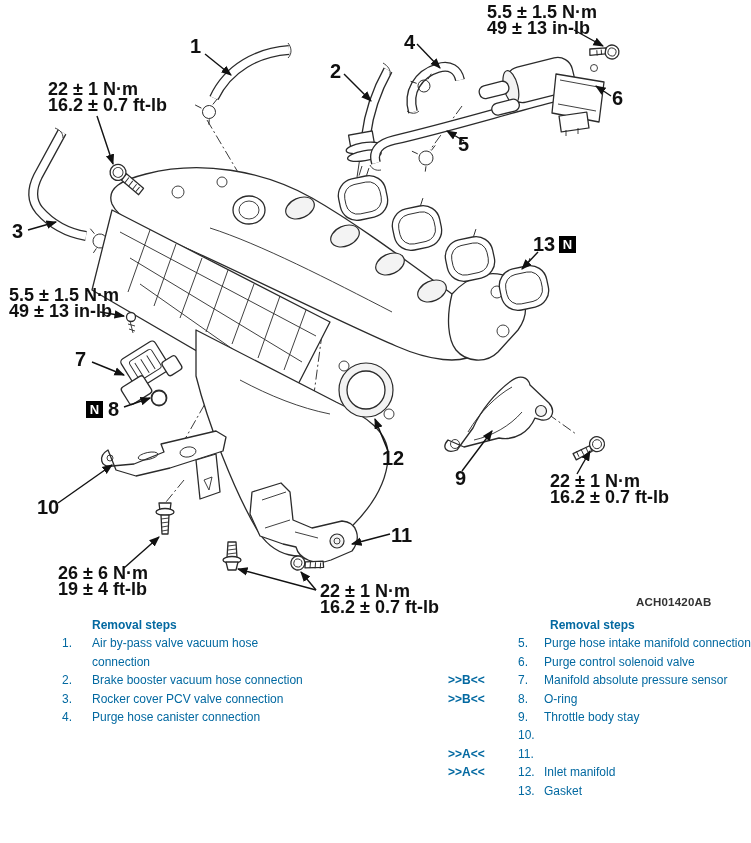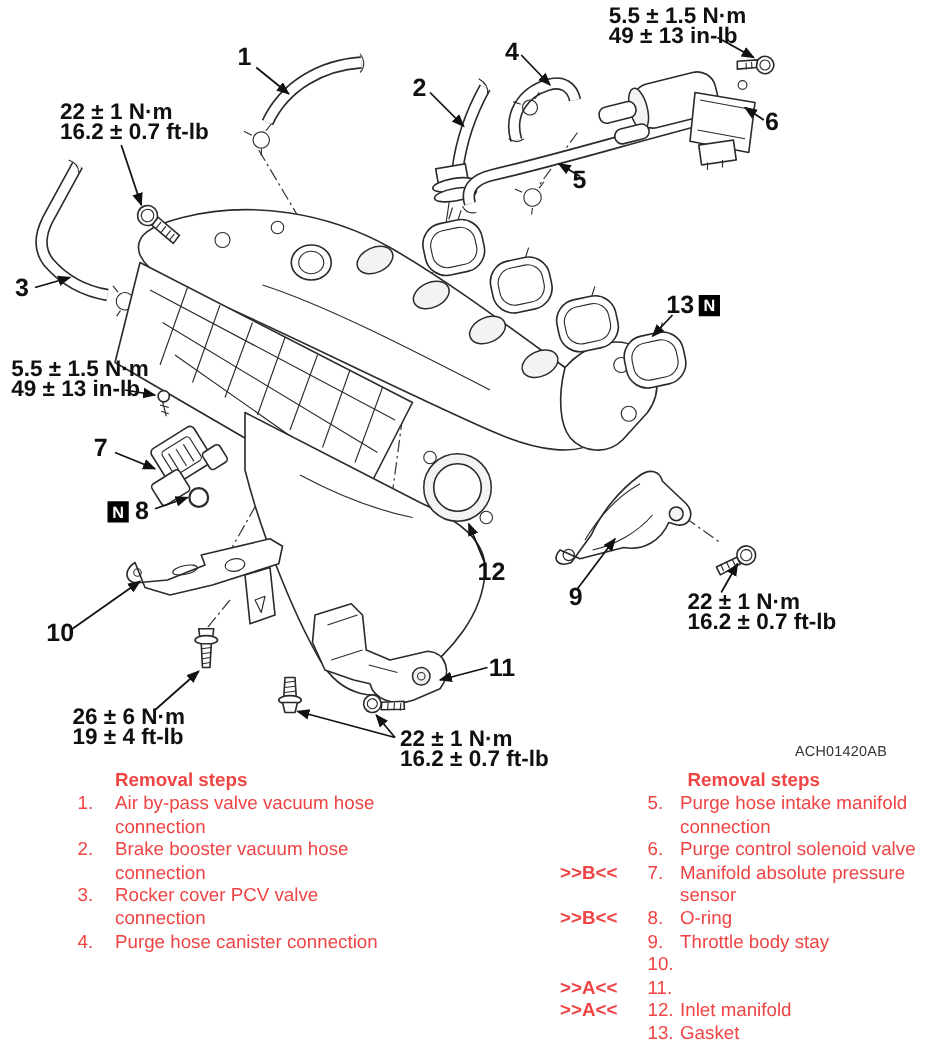--- a/index.html
+++ b/index.html
@@ -19,23 +19,23 @@
   .tube-i{fill:none;stroke:#ffffff;stroke-width:7.4;stroke-linecap:butt}
   .dash{fill:none;stroke:#3a3a3a;stroke-width:1;stroke-dasharray:10 3 2 3}
   .lead{stroke:#111111;stroke-width:1.4;fill:none;marker-end:url(#arr)}
 
   
   .co{position:absolute;font-weight:700;font-size:20px;line-height:20px;color:#101010;white-space:nowrap}
   .tq{position:absolute;font-weight:700;font-size:18px;line-height:15.5px;color:#101010;white-space:nowrap}
   .tq span{display:block}
   .nbox{position:absolute;width:17px;height:17px;background:#000;color:#fff;
         font-weight:700;font-size:13px;line-height:17px;text-align:center}
-  .figcode{position:absolute;font-size:11.5px;font-weight:400;color:#333;letter-spacing:.2px}
-
-  .list{position:absolute;font-size:15px;line-height:18.4px;color:#ef4444}
+  .figcode{position:absolute;font-size:11.5px;font-weight:700;color:#333;letter-spacing:.2px}
+
+  .list{position:absolute;font-size:12px;line-height:18.4px;color:#0369a1}
   .list-header{font-weight:700}
   .lrow{display:flex;align-items:flex-start}
   .lnum{width:30px;flex:none}
   .ltxt{width:222px}
   .lmark{width:70px;flex:none;font-weight:700;padding-left:8px;box-sizing:border-box}
   .lnum2{width:33px;flex:none;padding-left:8px;box-sizing:border-box}
   .ltxt2{margin-left:1px;width:212px}
 </style>
 </head>
 <body>

